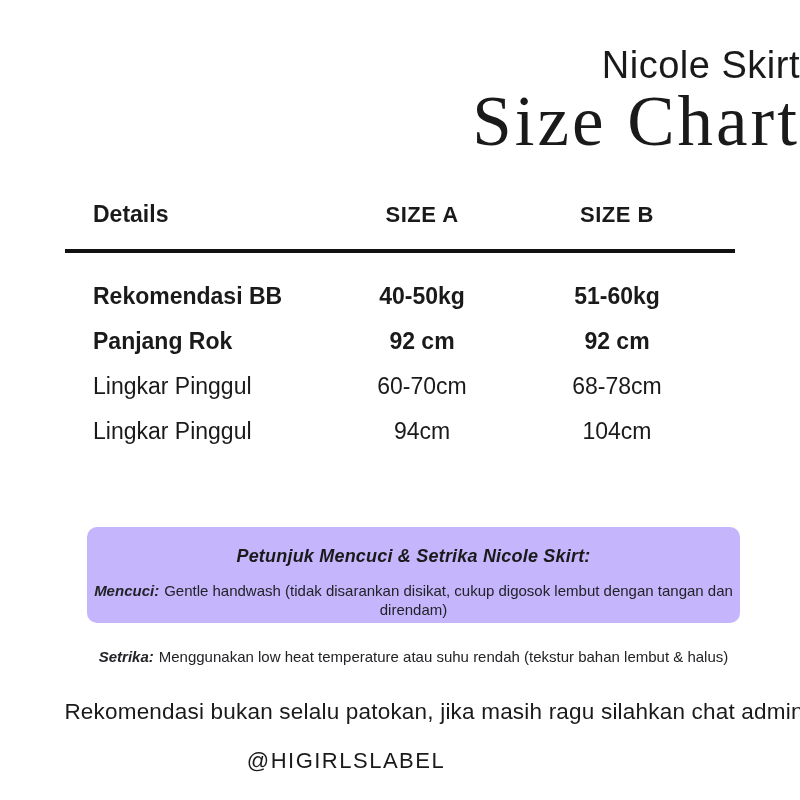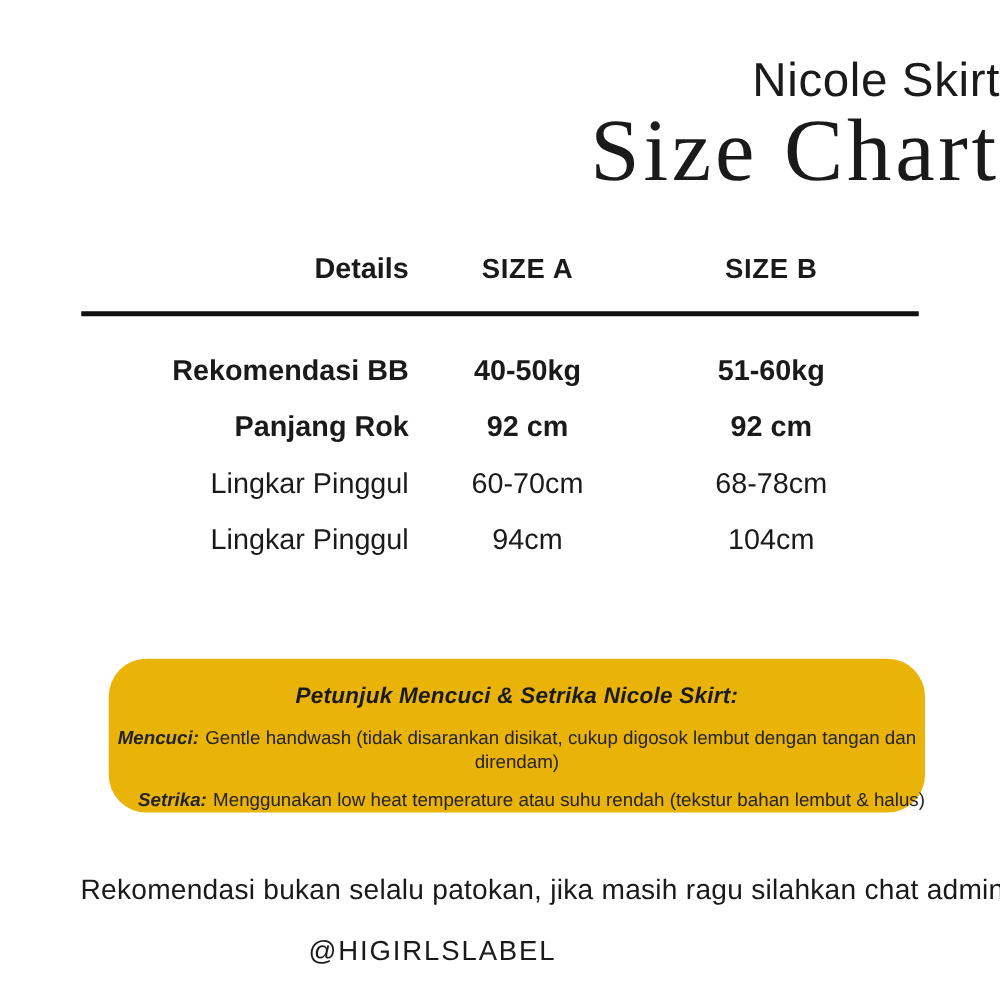--- a/index.html
+++ b/index.html
@@ -41,21 +41,21 @@
     width: 670px;
     margin: 48px 65px 0 65px;
   }
   .grid-row {
     display: grid;
     grid-template-columns: 262px 190px 200px;
     align-items: center;
   }
   .col-label {
     padding-left: 28px;
-    text-align: right;
+    text-align: left;
   }
   .col-a, .col-b {
     text-align: center;
   }
   .header-row {
     font-weight: 700;
     font-size: 23px;
   }
   .header-row .col-a, .header-row .col-b {
     font-size: 22px;
@@ -78,42 +78,42 @@
   .row-bold {
     font-weight: 700;
   }
 
   
   .care-box {
     position: absolute;
     left: 87px;
     top: 527px;
     width: 653px;
-    height: 123px;
-    background: #eab308;
-    border-radius: 30px;
+    height: 96px;
+    background: #c4b5fd;
+    border-radius: 10px;
     box-sizing: border-box;
     padding-top: 17px;
     text-align: center;
   }
   .care-title {
     font-size: 18px;
     font-weight: 700;
     font-style: italic;
     line-height: 24px;
     letter-spacing: 0.2px;
   }
   .care-line {
     margin: 0;
     font-size: 15px;
     line-height: 19px;
     color: #222326;
   }
   .care-line-1 { margin-top: 13px; }
-  .care-line-2 { margin-top: 12px; text-align: right; }
+  .care-line-2 { margin-top: 28px; }
   .care-label {
     font-weight: 700;
     font-style: italic;
     margin-right: 5px;
   }
 
   
   .footer-note {
     position: absolute;
     left: 0;

